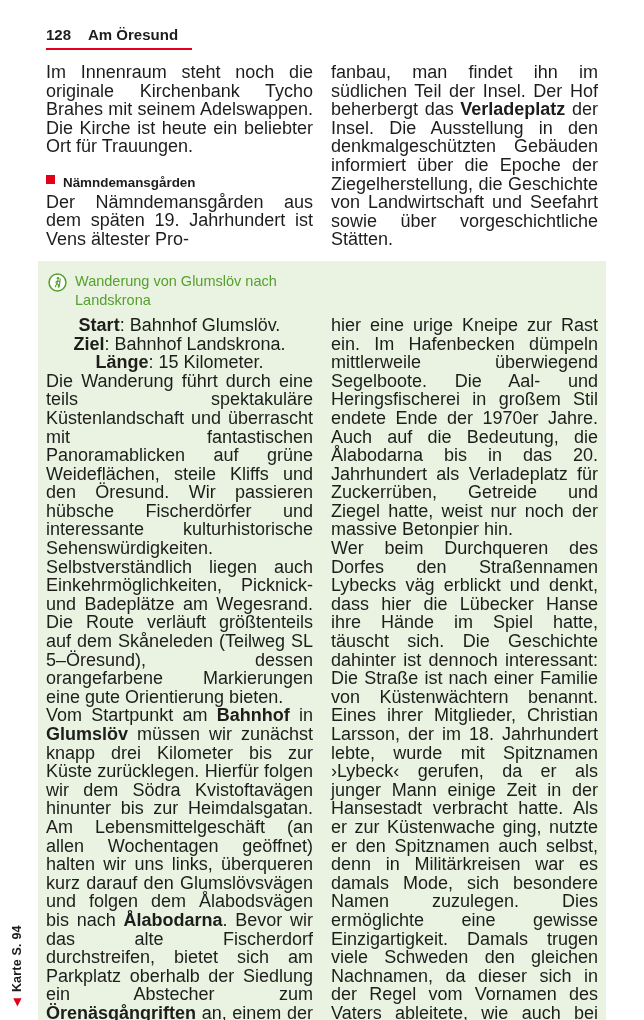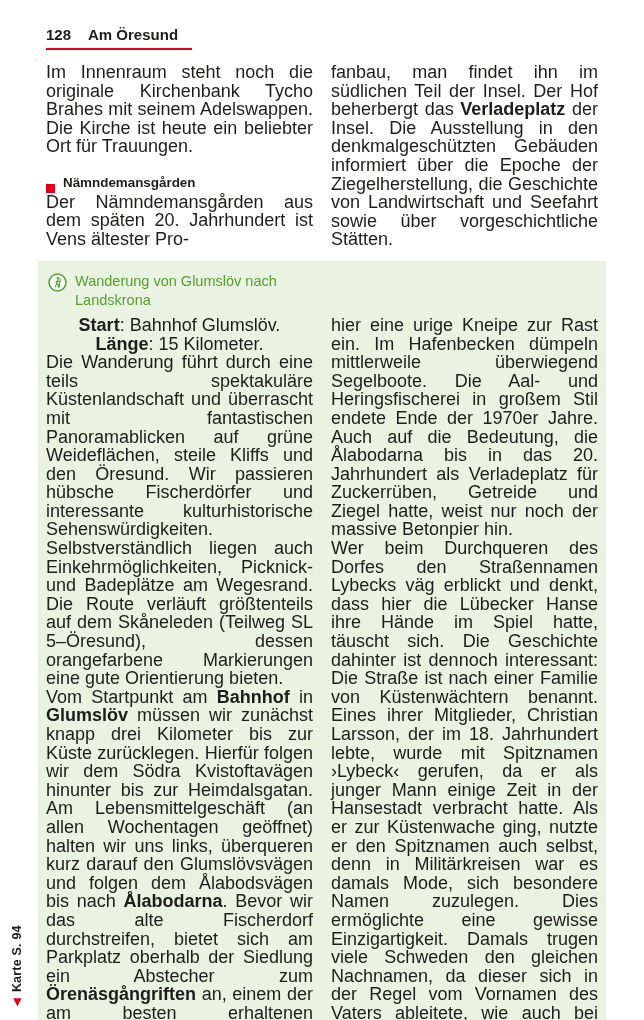--- a/index.html
+++ b/index.html
@@ -28,21 +28,21 @@
   .para, .fact {
     font-size:18px; line-height:18.6px;
     text-align:justify;
     hyphens:auto; -webkit-hyphens:auto;
   }
   .fact { text-align:center; }
 
   .subhead {
     margin-top:18px;
     font-size:13.4px; line-height:18.6px; font-weight:700;
-    display:flex; align-items:flex-end; gap:8px;
+    display:flex; align-items:flex-start; gap:8px;
   }
   .red-square {
     width:9px; height:9px; flex:none;
     background:var(--accent-red,#e2001a);
     margin-top:1px;
   }
 
   .hike-box {
     margin:12px -8px 0 -8px;
     background:var(--box-bg,#eaf3e1);
@@ -82,21 +82,21 @@
       <span>Am Öresund</span>
     </header>
 
     <div class="cols intro">
       <div class="col">
         <p class="para">Im Innenraum steht noch die originale Kirchenbank Tycho Brahes mit seinem Adelswappen. Die Kirche ist heute ein beliebter Ort für Trauungen.</p>
         <h3 class="subhead">
           <span class="red-square"></span>
           <span>Nämndemansgården</span>
         </h3>
-        <p class="para">Der Nämndemansgården aus dem späten 20. Jahrhundert ist Vens ältester Pro-</p>
+        <p class="para">Der Nämndemansgården aus dem späten 19. Jahrhundert ist Vens ältester Pro-</p>
       </div>
       <div class="col">
         <p class="para">fanbau, man findet ihn im südlichen Teil der Insel. Der Hof beherbergt das <b>Verladeplatz</b> der Insel. Die Ausstellung in den denkmalgeschützten Gebäuden informiert über die Epoche der Ziegelherstellung, die Geschichte von Landwirtschaft und Seefahrt sowie über vorgeschichtliche Stätten.</p>
       </div>
     </div>
 
     <section class="hike-box">
       <div class="hike-header">
         <span class="hike-icon">
           <svg viewBox="0 0 24 24" aria-hidden="true">
@@ -104,20 +104,21 @@
             <circle cx="12.7" cy="6.6" r="1.7" fill="currentColor"></circle>
             <path d="M12.5 8.8 L11.3 13 M11.3 13 L9.3 17.4 M11.3 13 L13.3 14.9 L13.1 17.9 M12.3 9.6 L9.9 11.7 M12.3 9.6 L14.7 11.3 M15.5 7.6 L14.1 17.6" fill="none" stroke="currentColor" stroke-width="1.4" stroke-linecap="round" stroke-linejoin="round"></path>
           </svg>
         </span>
         <h2 class="hike-title">Wanderung von Glumslöv nach Landskrona</h2>
       </div>
 
       <div class="cols hike-cols">
         <div class="col">
           <p class="fact"><b>Start</b>: Bahnhof Glumslöv.</p>
+          <p class="fact"><b>Ziel</b>: Bahnhof Landskrona.</p>
           <p class="fact"><b>Länge</b>: 15 Kilometer.</p>
           <p class="para">Die Wanderung führt durch eine teils spektakuläre Küstenlandschaft und überrascht mit fantastischen Panoramablicken auf grüne Weideflächen, steile Kliffs und den Öresund. Wir passieren hübsche Fischerdörfer und interessante kulturhistorische Sehenswürdigkeiten. Selbstverständlich liegen auch Einkehrmöglichkeiten, Picknick- und Badeplätze am Wegesrand. Die Route verläuft größtenteils auf dem Skåneleden (Teilweg SL 5–Öresund), dessen orangefarbene Markierungen eine gute Orientierung bieten.</p>
           <p class="para">Vom Startpunkt am <b>Bahnhof</b> in <b>Glumslöv</b> müssen wir zunächst knapp drei Kilometer bis zur Küste zurücklegen. Hierfür folgen wir dem Södra Kvistoftavägen hinunter bis zur Heimdalsgatan. Am Lebensmittelgeschäft (an allen Wochentagen geöffnet) halten wir uns links, überqueren kurz darauf den Glumslövsvägen und folgen dem Ålabodsvägen bis nach <b>Ålabodarna</b>. Bevor wir das alte Fischerdorf durchstreifen, bietet sich am Parkplatz oberhalb der Siedlung ein Abstecher zum <b>Örenäsgångriften</b> an, einem der am besten erhaltenen steinzeitlichen Gräber Schwedens. Sein Alter wird auf etwa 5000 Jahre geschätzt. Als es im Jahr 1843 entdeckt wurde, fand man zahlreiche Grabbeigaben wie Bernstein und Waffen, aber auch Skelettreste mehrerer Menschen.</p>
           <p class="para">Am <b>Punkt</b> hatten einst die Aalfischer ihre Lagerschuppen (ålabodarna), die namensgebend für das Dorf waren. Heute lädt</p>
         </div>
         <div class="col">
           <p class="para">hier eine urige Kneipe zur Rast ein. Im Hafenbecken dümpeln mittlerweile überwiegend Segelboote. Die Aal- und Heringsfischerei in großem Stil endete Ende der 1970er Jahre. Auch auf die Bedeutung, die Ålabodarna bis in das 20. Jahrhundert als Verladeplatz für Zuckerrüben, Getreide und Ziegel hatte, weist nur noch der massive Betonpier hin.</p>
           <p class="para">Wer beim Durchqueren des Dorfes den Straßennamen Lybecks väg erblickt und denkt, dass hier die Lübecker Hanse ihre Hände im Spiel hatte, täuscht sich. Die Geschichte dahinter ist dennoch interessant: Die Straße ist nach einer Familie von Küstenwächtern benannt. Eines ihrer Mitglieder, Christian Larsson, der im 18. Jahrhundert lebte, wurde mit Spitznamen ›Lybeck‹ gerufen, da er als junger Mann einige Zeit in der Hansestadt verbracht hatte. Als er zur Küstenwache ging, nutzte er den Spitznamen auch selbst, denn in Militärkreisen war es damals Mode, sich besondere Namen zuzulegen. Dies ermöglichte eine gewisse Einzigartigkeit. Damals trugen viele Schweden den gleichen Nachnamen, da dieser sich in der Regel vom Vornamen des Vaters ableitete, wie auch bei Christian Larsson. Sein Enkel Johan war der Erste, der den Namen Lybeck als offiziellen Nachnamen annahm. Hinter Ålabodarna folgen wir dem Küstenweg bis nach <b>Sundvik</b>. Hier geht es auf einem steilen Anstieg zunächst ein Stück ins Landesinnere und oberhalb des Steilufers auf einem sandigen Pfad wieder parallel zur Küste. Wer einen Abstecher nicht scheut, sollte die Straße noch einige Hundert Meter bis zum höchsten Punkt folgen. Von dort hat man eine wunderbare</p>
         </div>
       </div>

